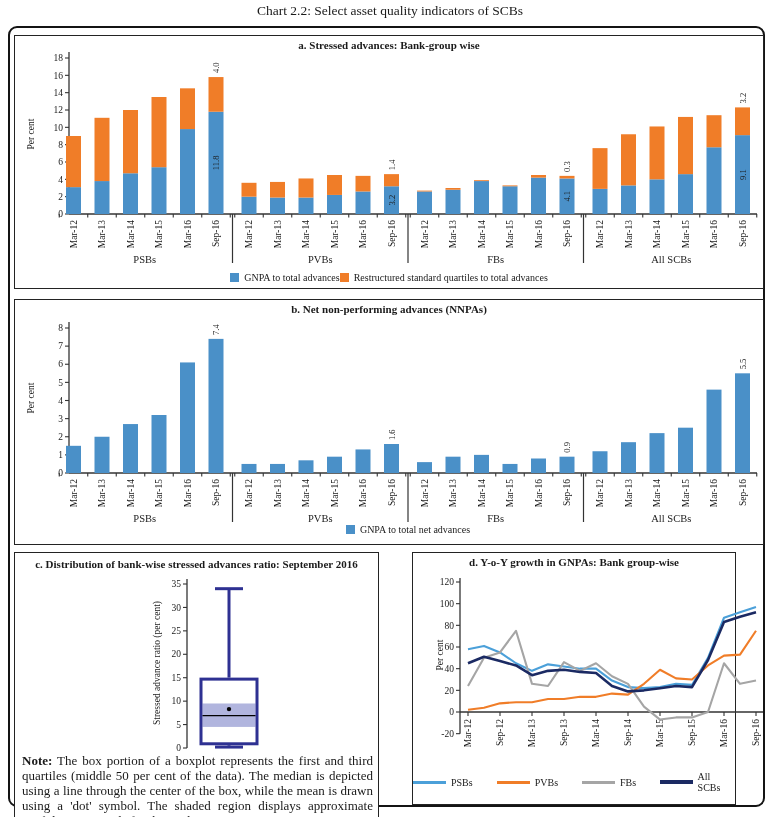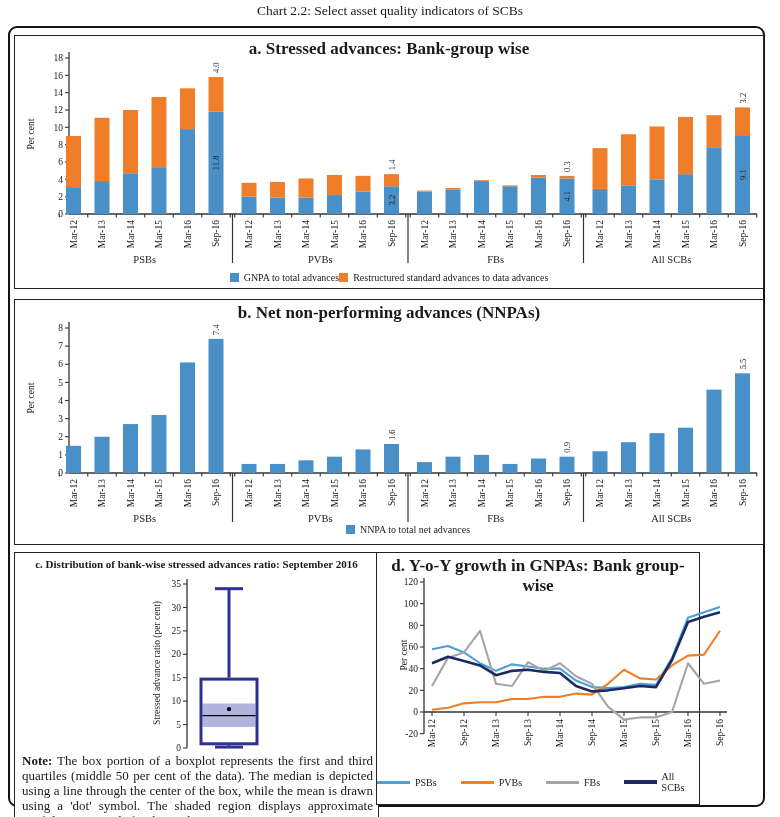--- a/index.html
+++ b/index.html
@@ -3,22 +3,22 @@
 <meta charset="utf-8">
 <style>
   html,body{margin:0;padding:0;background:#fff}
   body{width:780px;height:817px;position:relative;font-family:"Liberation Serif","DejaVu Serif",serif;color:#1a1a1a}
   .main-title{position:absolute;top:3px;left:0;width:780px;text-align:center;font-weight:normal;font-size:13.5px}
   .outer{position:absolute;left:8px;top:26px;width:757px;height:781px;border:2.5px solid #141414;border-radius:9px;box-sizing:border-box}
   .panel{position:absolute;border:1.5px solid #232323;background:#fff;box-sizing:border-box}
   #panel-a{left:14px;top:35px;width:750px;height:254px}
   #panel-b{left:14px;top:299px;width:750px;height:246px}
   #panel-c{left:14px;top:552px;width:365px;height:319px}
-  #panel-d{left:376px;top:552px;width:324px;height:253px}
-  .panel-title{position:absolute;top:3px;left:0;width:100%;text-align:center;font-weight:bold;font-size:17px}
+  #panel-d{left:412px;top:552px;width:324px;height:253px}
+  .panel-title{position:absolute;top:3px;left:0;width:100%;text-align:center;font-weight:bold;font-size:11px}
   #panel-c .panel-title{font-size:11px;top:5px}
   .panel svg{position:absolute;left:0;top:0}
   svg text{font-family:"Liberation Serif","DejaVu Serif",serif;fill:#1a1a1a}
   .ticknum{font-size:9.5px}
   .ticklbl{font-size:9.5px}
   .grouplbl{font-size:10.5px}
   .vallbl{font-size:8.5px}
   .vlabel{position:absolute;white-space:nowrap;font-size:9.5px;transform:rotate(-90deg);text-align:center}
   #ylabel-a{left:-14px;top:93px;width:60px}
   #ylabel-b{left:-14px;top:93px;width:60px}
@@ -181,21 +181,21 @@
       <text x="730.7" y="138.56666666666666" text-anchor="middle" class="vallbl" transform="rotate(-90 730.7 138.56666666666666)">9.1</text>
       <text x="730.7" y="67.4" text-anchor="start" class="vallbl" transform="rotate(-90 730.7 67.4)">3.2</text>
     </svg>
   <div class="legend-row" id="legend-a">
       <span class="legend-item">
         <span class="swatch-box" style="background: rgb(74, 144, 200);"></span>
         <span>GNPA to total advances</span>
       </span>
       <span class="legend-item">
         <span class="swatch-box" style="background: rgb(240, 125, 40);"></span>
-        <span>Restructured standard advances to data advances</span>
+        <span>Restructured standard quartiles to total advances</span>
       </span>
     </div>
 </section>
 
 <section class="panel" id="panel-b">
   <div class="panel-title">b. Net non-performing advances (NNPAs)</div>
   <div class="vlabel" id="ylabel-b">Per cent</div>
   <svg id="chart-b" width="750" height="246">
       <line x1="54" y1="22" x2="54" y2="173" stroke="#333" stroke-width="1.3"></line>
       <line x1="54" y1="173" x2="742" y2="173" stroke="#333" stroke-width="1.3"></line>
@@ -301,21 +301,21 @@
       <text x="656.25" y="222" text-anchor="middle" class="grouplbl">All SCBs</text>
       <line x1="568.5" y1="173" x2="568.5" y2="222" stroke="#333" stroke-width="1.2"></line>
       <text x="204.2" y="34.875" text-anchor="start" class="vallbl" transform="rotate(-90 204.2 34.875)">7.4</text>
       <text x="379.7" y="140" text-anchor="start" class="vallbl" transform="rotate(-90 379.7 140)">1.6</text>
       <text x="555.2" y="152.6875" text-anchor="start" class="vallbl" transform="rotate(-90 555.2 152.6875)">0.9</text>
       <text x="730.7" y="69.3125" text-anchor="start" class="vallbl" transform="rotate(-90 730.7 69.3125)">5.5</text>
     </svg>
   <div class="legend-row" id="legend-b">
       <span class="legend-item">
         <span class="swatch-box" style="background: rgb(74, 144, 200);"></span>
-        <span>NNPA to total net advances</span>
+        <span>GNPA to total net advances</span>
       </span>
     </div>
 </section>
 
 <section class="panel" id="panel-c">
   <div class="panel-title">c. Distribution of bank-wise stressed advances ratio: September 2016</div>
   <div class="vlabel" id="ylabel-c">Stressed advance ratio (per cent)</div>
   <svg id="chart-c" width="365" height="253">
       <line x1="172" y1="26" x2="172" y2="195" stroke="#333" stroke-width="1.3"></line>
       <line x1="168" y1="195" x2="172" y2="195" stroke="#333" stroke-width="1.1"></line>

